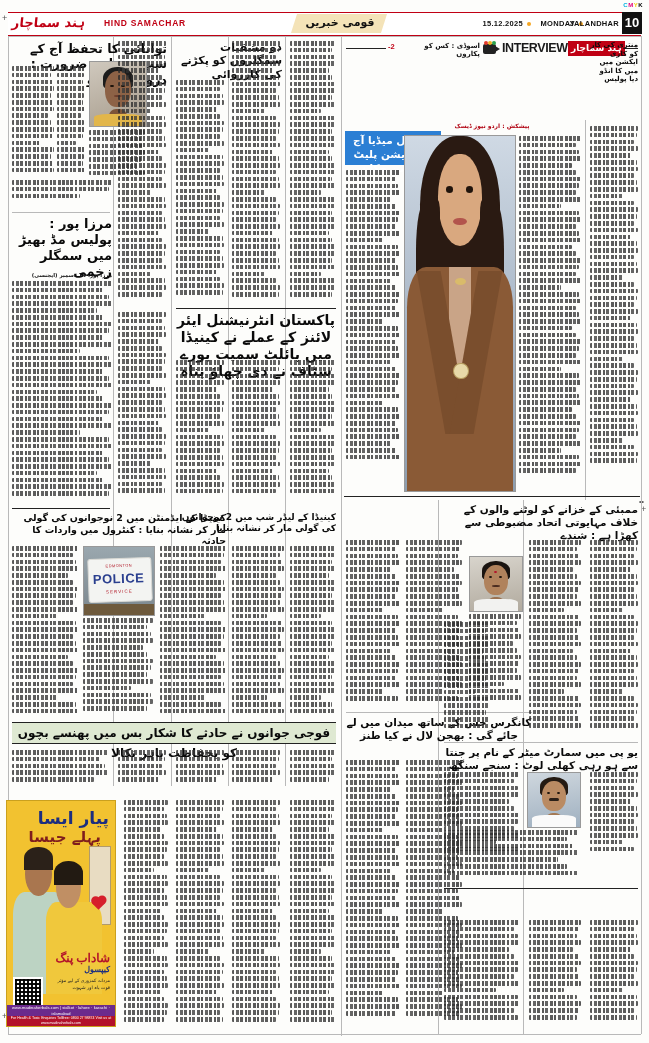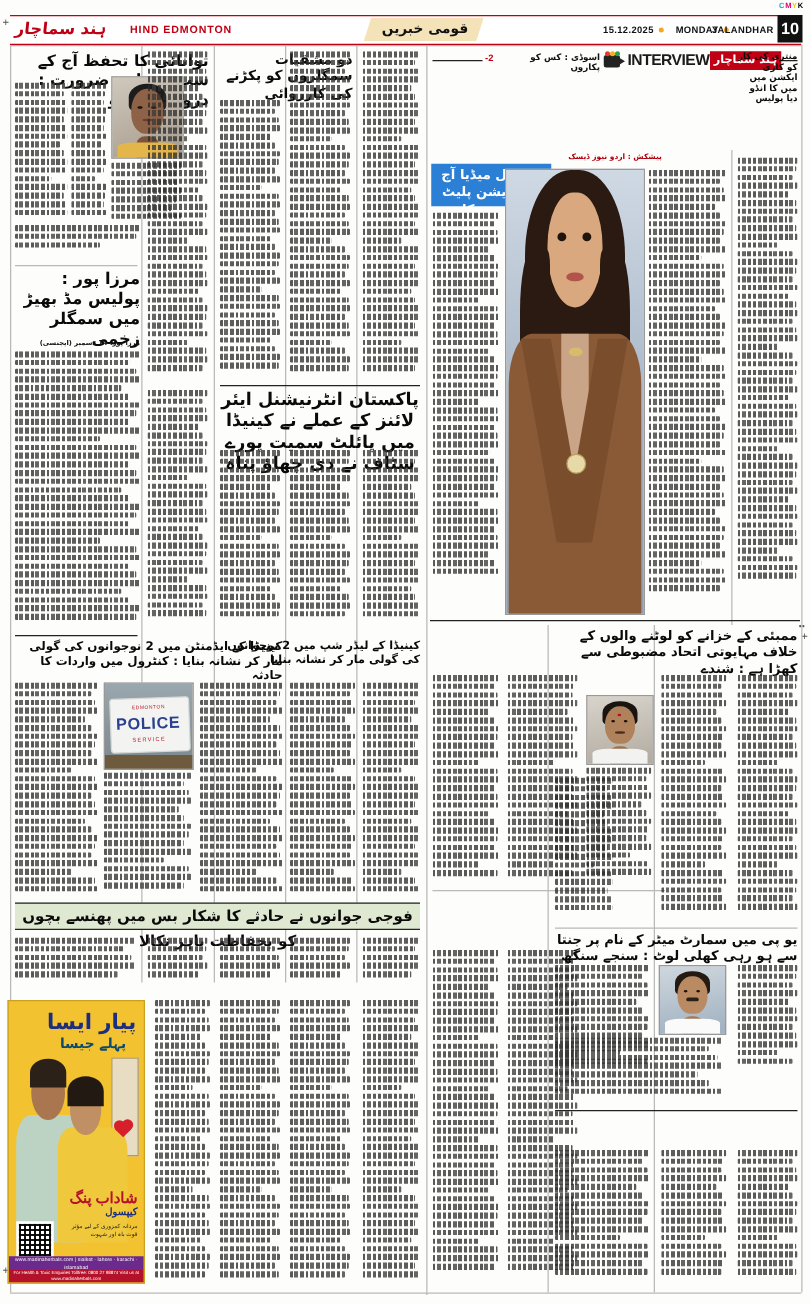--- a/index.html
+++ b/index.html
@@ -438,21 +438,21 @@
     <span>C</span><span>M</span><span>Y</span><span>K</span>
   </div>
   <div class="crop" style="left:2px; top:14px;">+</div>
   <div class="crop" style="left:2px; top:1012px;">+</div>
   <div class="crop" style="left:641px; top:505px;">+</div>
   <div class="crop" style="left:639px; top:497px; font-size:7px;">••</div>
 
   <div class="masthead">
     <div class="mast-inner">
       <div class="mast-urdu-logo">ہند سماچار</div>
-      <div class="mast-eng">HIND EDMONTON</div>
+      <div class="mast-eng">HIND SAMACHAR</div>
       <div class="mast-tag"></div>
       <div class="mast-tag-text">قومی خبریں</div>
       <div class="mast-date">15.12.2025</div>
       <div class="mast-dot" style="right:110px;"></div>
       <div class="mast-day">MONDAY</div>
       <div class="mast-dot" style="right:58px;"></div>
       <div class="mast-city">JALANDHAR</div>
       <div class="mast-pageno">10</div>
     </div>
   </div>
@@ -1003,21 +1003,21 @@
   <div class="body-col" style="left:290px; top:750px; width:46px; height:36px;">
     <div class="ln s1"></div>
       <div class="ln s2"></div>
       <div class="ln s3"></div>
       <div class="ln s1"></div>
     <div class="ln s5"></div>
   </div>
 
   <div class="ad" style="left:6px; top:800px; width:108px; height:225px;">
     <div class="ad-head" style="right:6px; top:8px; width:94px; font-size:17px;">پیار ایسا</div>
-    <div class="ad-head" style="right:14px; top:28px; width:86px; font-size:11px; color:#0c4a6e;">پہلے جیسا</div>
+    <div class="ad-head" style="right:14px; top:28px; width:86px; font-size:15px; color:#7f1d1d;">پہلے جیسا</div>
 
     <div class="ad-frame"></div>
     <div class="ad-couple">
       <div class="ad-man-body"></div>
       <div class="ad-woman-body"></div>
       <div class="ad-man-head"></div>
       <div class="ad-man-hair"></div>
       <div class="ad-woman-head"></div>
       <div class="ad-woman-hair"></div>
       <div class="ad-heart"></div>
@@ -1449,20 +1449,21 @@
       <div class="ln s3"></div>
     <div class="ln s2"></div>
       <div class="ln s1"></div>
       <div class="ln s4"></div>
       <div class="ln s3"></div>
     <div class="ln s1"></div>
   </div>
 
   <div class="hrule" style="left:346px; top:712px; width:186px;"></div>
 
+  <div class="hl center" style="left:346px; top:716px; width:186px; font-size:10.5px;">کانگرس جس کے ساتھ میدان میں لے جائے گی : بھجن لال نے کیا طنز</div>
 
   <div class="body-col" style="left:346px; top:760px; width:54px; height:270px;">
     <div class="ln s1"></div>
       <div class="ln s2"></div>
       <div class="ln s3"></div>
       <div class="ln s1"></div>
     <div class="ln s5"></div>
       <div class="ln s2"></div>
       <div class="ln s1"></div>
       <div class="ln s3"></div>

